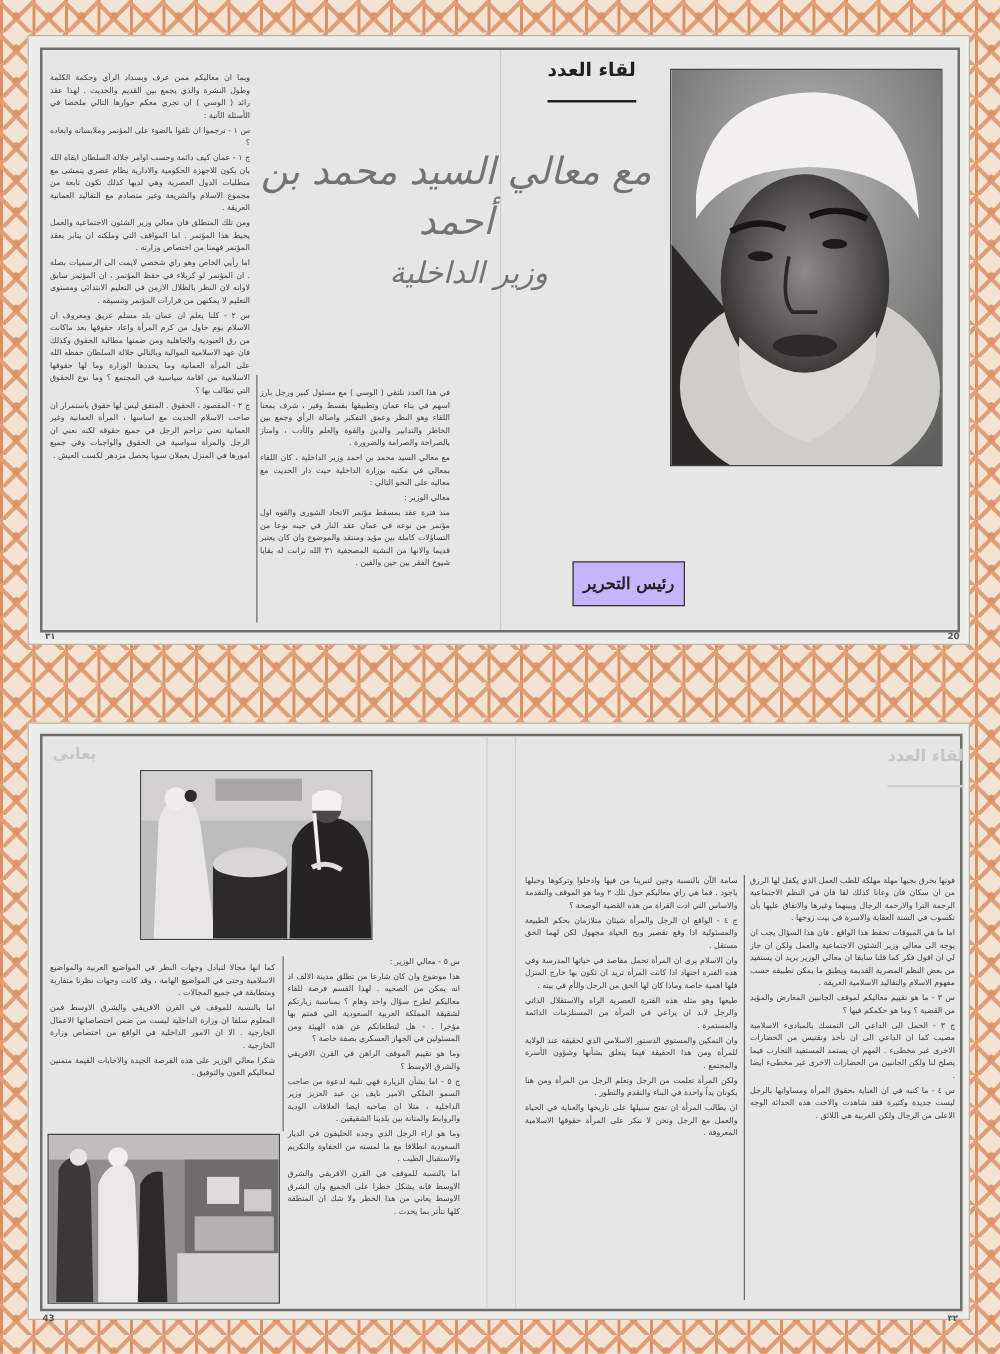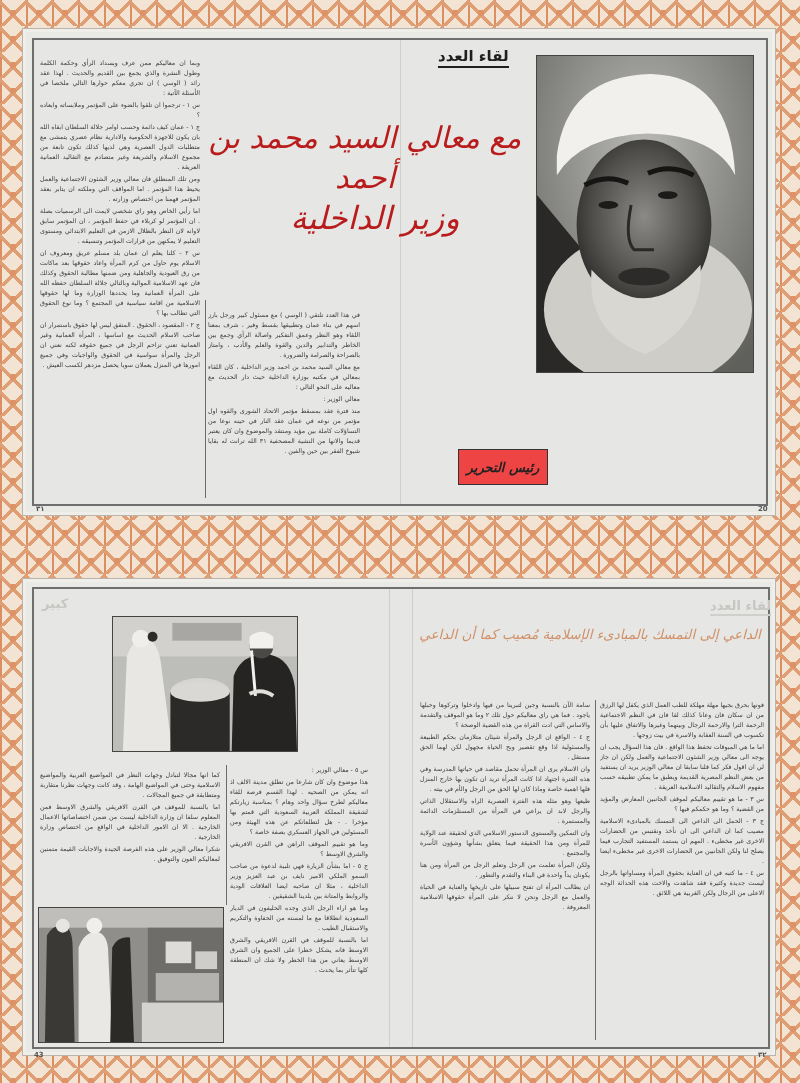--- a/index.html
+++ b/index.html
@@ -48,40 +48,39 @@
     .col p { margin-bottom: 2px; }
 
     .section-tag {
       position: absolute;
       font-family: "DejaVu Sans", sans-serif;
       font-weight: bold;
       font-size: 15px;
       color: #1f1f1f;
       direction: rtl;
       border-bottom: 2px solid #1f1f1f;
-      padding-bottom: 1px;
+      padding-bottom: 15px;
     }
     .section-tag.faded { color: #c6c6c3; border-bottom-color: #cfcfcc; font-size: 13px; }
 
     .headline {
       position: absolute;
       direction: rtl;
       text-align: center;
       font-family: "DejaVu Serif", serif;
-      color: #b91c1c;
+      color: #737373;
       font-style: italic;
     }
 
     .sig-box {
       position: absolute;
       border: 1.5px solid #333;
-      background: #ef4444;
+      background: #c4b5fd;
       display: flex; align-items: center; justify-content: center;
       font-family: "DejaVu Serif", serif;
-      font-style: italic;
       font-weight: bold;
       font-size: 13px;
       color: #222;
       direction: rtl;
     }
 
     .photo {
       position: absolute;
       overflow: hidden;
       border: 1px solid #444;
@@ -129,21 +128,21 @@
 <div class="col" style="left:208px;top:310px;width:152px;height:190px;">
   <p>في هذا العدد نلتقي ( الوسي ) مع مسئول كبير ورجل بارز اسهم في بناء عمان وتطبيقها بقسط وفير ، شرف بمعنا اللقاء وهو النظر وعمق التفكير واصالة الرأي وجمع بين الخاطر والتدابير والدين والقوة والعلم والأدب ، وامتاز بالصراحة والصرامة والضرورة .</p>
   <p>مع معالي السيد محمد بن احمد وزير الداخلية ، كان اللقاء بمعالي في مكتبه بوزارة الداخلية حيث دار الحديث مع معاليه على النحو التالي :</p>
   <p>معالي الوزير :</p>
   <p>منذ فترة عقد بمسقط مؤتمر الاتحاد الشورى والقوه اول مؤتمر من نوعه في عمان عقد النار في حينه نوعا من التساؤلات كاملة بين مؤيد ومنتقد والموضوع وان كان يعتبر قديما والانها من النشية المصحفية ٣١ الله ترانت له بقايا شيوخ الفقر بين حين والفين .</p>
 </div>
 
 <div class="section-tag" style="left:438px;top:47px;">لقاء العدد</div>
 
 <div class="headline" style="left:200px;top:118px;width:330px;font-size:30px;line-height:40px;">مع معالي السيد محمد بن أحمد</div>
-<div class="headline" style="left:270px;top:200px;width:210px;font-size:32px;line-height:36px;">وزير الداخلية</div>
+<div class="headline" style="left:270px;top:200px;width:210px;font-size:24px;line-height:36px;">وزير الداخلية</div>
 
 <div class="photo" style="left:536px;top:55px;width:218px;height:318px;">
   <svg viewBox="0 0 218 318" preserveAspectRatio="none">
     <defs>
       <radialGradient id="bg1" cx="50%" cy="30%" r="80%">
         <stop offset="0" stop-color="#b9b9b6"></stop>
         <stop offset="1" stop-color="#5f5f5c"></stop>
       </radialGradient>
       <radialGradient id="face" cx="50%" cy="45%" r="55%">
         <stop offset="0" stop-color="#8c8a86"></stop>
@@ -173,21 +172,21 @@
 
 <div class="ornament" style="left:0;top:548px;width:800px;height:535px;"></div>
 
 <div class="page" style="left:22px;top:578px;width:754px;height:478px;"></div>
 <div class="page-inner" style="left:32px;top:587px;width:738px;height:462px;">
   <div class="gutter" style="left:355px;"></div>
   <div class="gutter" style="left:378px;"></div>
 </div>
 
 <div class="section-tag faded" style="left:710px;top:598px;">لقاء العدد</div>
-<div class="section-tag faded" style="left:42px;top:596px;border:none;">كبير</div>
+<div class="section-tag faded" style="left:42px;top:596px;border:none;">يعاني</div>
 
 <div class="photo" style="left:112px;top:616px;width:186px;height:136px;">
   <svg viewBox="0 0 186 136" preserveAspectRatio="none">
     <rect width="186" height="136" fill="#bdbdb9"></rect>
     <rect x="0" y="0" width="186" height="40" fill="#d2d1cd"></rect>
     <rect x="60" y="6" width="70" height="18" fill="#a8a7a3"></rect>
     <path d="M14 40 Q20 22 32 22 Q44 22 48 44 L60 136 L10 136 Z" fill="#e8e7e3"></path>
     <circle cx="28" cy="22" r="9" fill="#efeeea"></circle>
     <circle cx="40" cy="20" r="5" fill="#2c2b29"></circle>
     <ellipse cx="88" cy="76" rx="30" ry="14" fill="#d6d5d1"></ellipse>
@@ -195,21 +194,20 @@
     <ellipse cx="88" cy="76" rx="30" ry="10" fill="#d9d8d4"></ellipse>
     <path d="M122 60 Q130 36 158 38 Q180 42 184 72 L186 136 L120 136 Z" fill="#252422"></path>
     <circle cx="150" cy="30" r="12" fill="#4a4946"></circle>
     <path d="M138 20 Q150 10 162 20 L162 32 L138 32 Z" fill="#f2f1ed"></path>
     <path d="M140 34 L144 80" stroke="#f2f1ed" stroke-width="3"></path>
     <path d="M138 78 Q150 72 162 80" stroke="#e0dfdb" stroke-width="4" fill="none"></path>
   </svg>
 </div>
 
 <div class="pullquote" style="left:410px;top:622px;width:360px;">
-  <div>الداعي إلى التمسك بالمبادىء الإسلامية مُصيب كما أن الداعي</div>
 </div>
 
 <div class="col" style="left:40px;top:770px;width:180px;height:128px;">
   <p>كما انها مجالا لتبادل وجهات النظر في المواضيع العربية والمواضيع الاسلامية وحتى في المواضيع الهامة ، وقد كانت وجهات نظرنا متقاربة ومتطابقة في جميع المجالات .</p>
   <p>اما بالنسبة للموقف في القرن الافريقي والشرق الاوسط فمن المعلوم سلفا ان وزارة الداخلية ليست من ضمن اختصاصاتها الاعمال الخارجية . الا ان الامور الداخلية في الواقع من اختصاص وزارة الخارجية .</p>
   <p>شكرا معالي الوزير على هذه الفرصة الجيدة والاجابات القيمة متمنين لمعاليكم العون والتوفيق .</p>
 </div>
 <div class="vrule" style="left:226px;top:765px;height:140px;"></div>
 
 <div class="col" style="left:230px;top:765px;width:138px;height:278px;">

